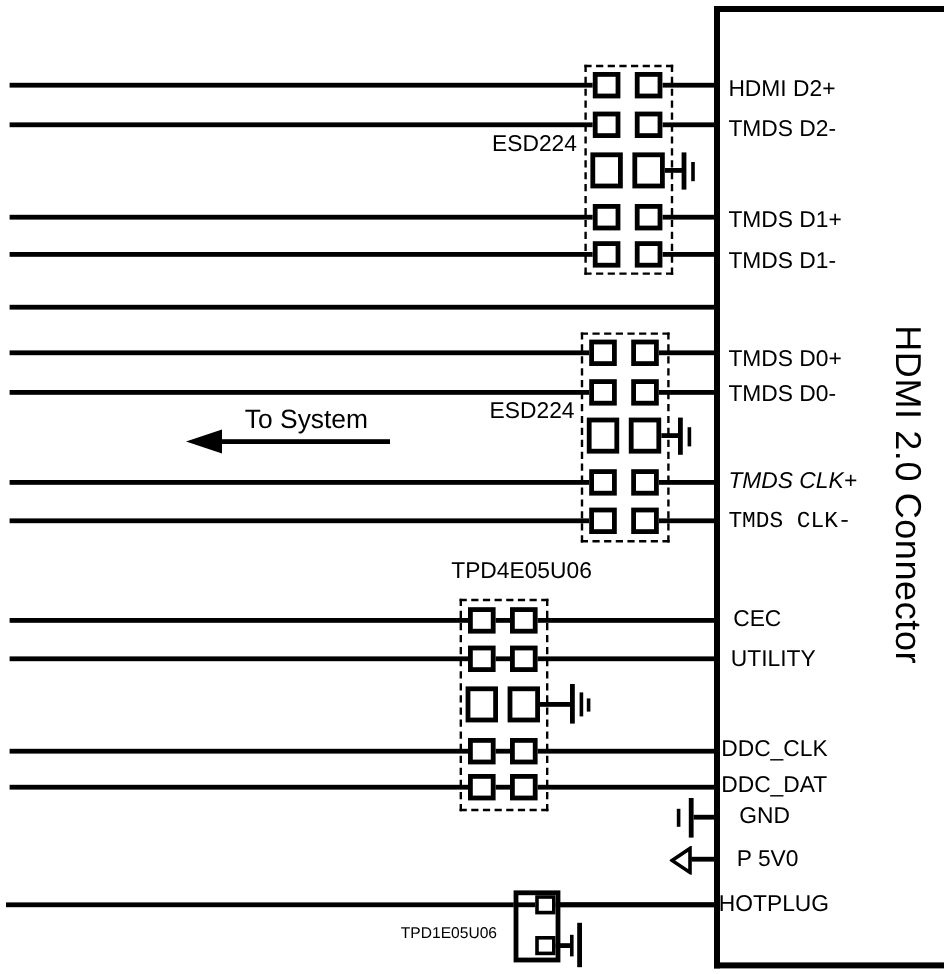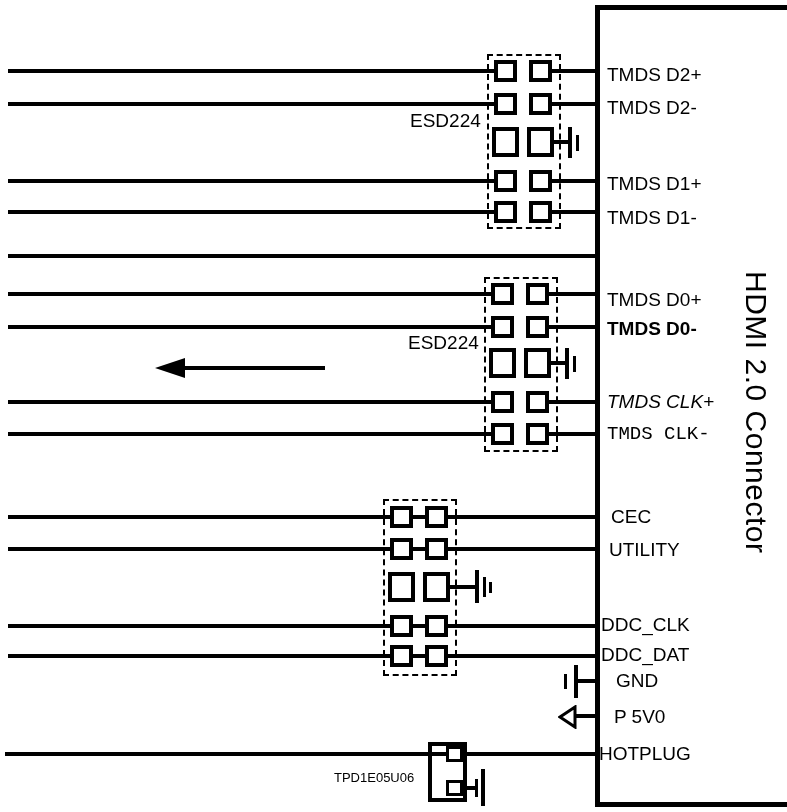--- a/index.html
+++ b/index.html
@@ -56,35 +56,36 @@
   <div class="sq" style="left:529px;top:170px;"></div>
   <div class="sq" style="left:494px;top:201px;"></div>
   <div class="sq" style="left:529px;top:201px;"></div>
 
   <div class="wire" style="left:554px;top:140px;width:16px;"></div>
   <div class="vbar" style="left:568px;top:127px;width:4px;height:31px;"></div>
   <div class="vbar" style="left:576px;top:135px;width:3px;height:16px;"></div>
 
   <div class="chip-label" style="left:410px;top:121px;">ESD224</div>
 
-  <div class="pin-label" style="left:607px;top:75px;">TMDS D2+</div>
+  <div class="pin-label" style="left:607px;top:75px;">HDMI D2+</div>
   <div class="pin-label" style="left:607px;top:108px;">TMDS D2-</div>
   <div class="pin-label" style="left:607px;top:184px;">TMDS D1+</div>
   <div class="pin-label" style="left:607px;top:218px;">TMDS D1-</div>
 
   <div class="wire" style="left:8px;top:292px;width:483px;"></div>
   <div class="wire" style="left:8px;top:325px;width:483px;"></div>
   <div class="wire" style="left:8px;top:400px;width:483px;"></div>
   <div class="wire" style="left:8px;top:432px;width:483px;"></div>
 
   <div class="wire" style="left:549px;top:292px;width:48px;"></div>
   <div class="wire" style="left:549px;top:325px;width:48px;"></div>
   <div class="wire" style="left:549px;top:400px;width:48px;"></div>
   <div class="wire" style="left:549px;top:432px;width:48px;"></div>
 
+  <div class="sys-label" style="left:204px;top:350px;">To System</div>
   <div class="wire" style="left:170px;top:366px;width:155px;"></div>
   <div class="arrow-head" style="left:155px;top:358px;"></div>
 
   <div class="dashed-box" style="left:484px;top:277px;width:74px;height:175px;"></div>
   <div class="sq" style="left:491px;top:283px;"></div>
   <div class="sq" style="left:526px;top:283px;"></div>
   <div class="sq" style="left:491px;top:316px;"></div>
   <div class="sq" style="left:526px;top:316px;"></div>
   <div class="sq mid" style="left:489px;top:348px;"></div>
   <div class="sq mid" style="left:524px;top:348px;"></div>
@@ -93,24 +94,25 @@
   <div class="sq" style="left:491px;top:423px;"></div>
   <div class="sq" style="left:526px;top:423px;"></div>
 
   <div class="wire" style="left:551px;top:361px;width:16px;"></div>
   <div class="vbar" style="left:565px;top:348px;width:4px;height:31px;"></div>
   <div class="vbar" style="left:573px;top:356px;width:3px;height:16px;"></div>
 
   <div class="chip-label" style="left:408px;top:343px;">ESD224</div>
 
   <div class="pin-label" style="left:607px;top:300px;">TMDS D0+</div>
-  <div class="pin-label" style="left:607px;top:329px;font-weight:bold;">TMDS D0-</div>
+  <div class="pin-label" style="left:607px;top:329px;">TMDS D0-</div>
   <div class="pin-label" style="left:607px;top:402px;font-style:italic;">TMDS CLK+</div>
   <div class="pin-label" style="left:607px;top:434px;font-family:Liberation Mono, monospace;">TMDS CLK-</div>
 
+  <div class="chip-label" style="left:376px;top:477px;">TPD4E05U06</div>
 
   <div class="wire" style="left:8px;top:515px;width:589px;"></div>
   <div class="wire" style="left:8px;top:547px;width:589px;"></div>
   <div class="wire" style="left:8px;top:624px;width:589px;"></div>
   <div class="wire" style="left:8px;top:654px;width:589px;"></div>
 
   <div class="dashed-box" style="left:383px;top:499px;width:74px;height:177px;"></div>
   <div class="sq" style="left:390px;top:506px;"></div>
   <div class="sq" style="left:425px;top:506px;"></div>
   <div class="sq" style="left:390px;top:538px;"></div>

